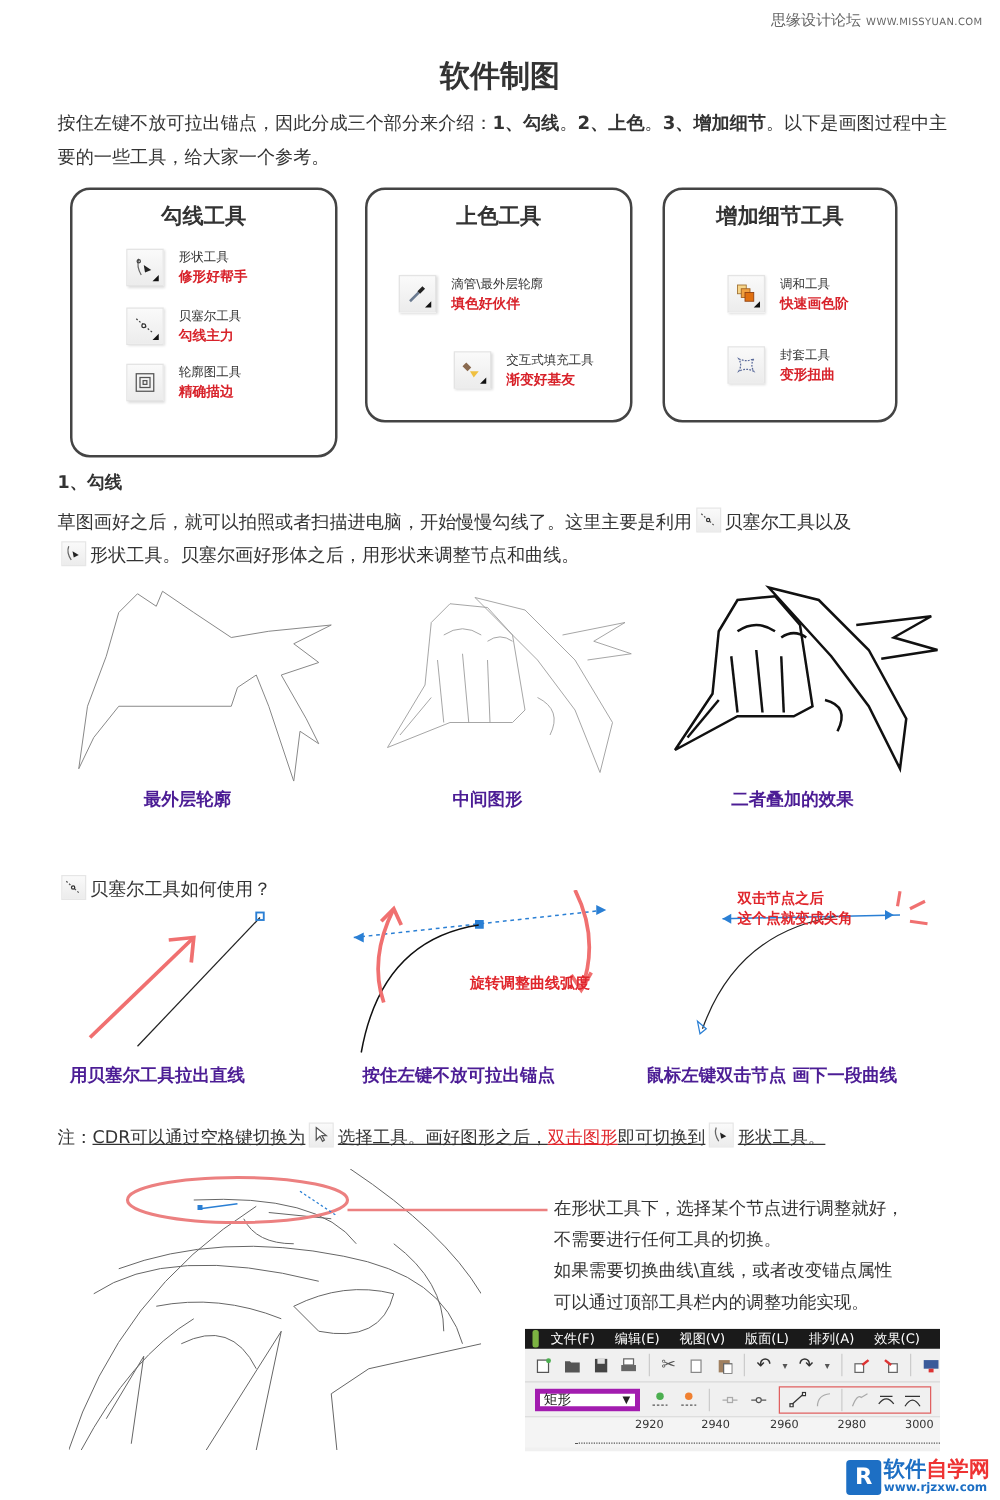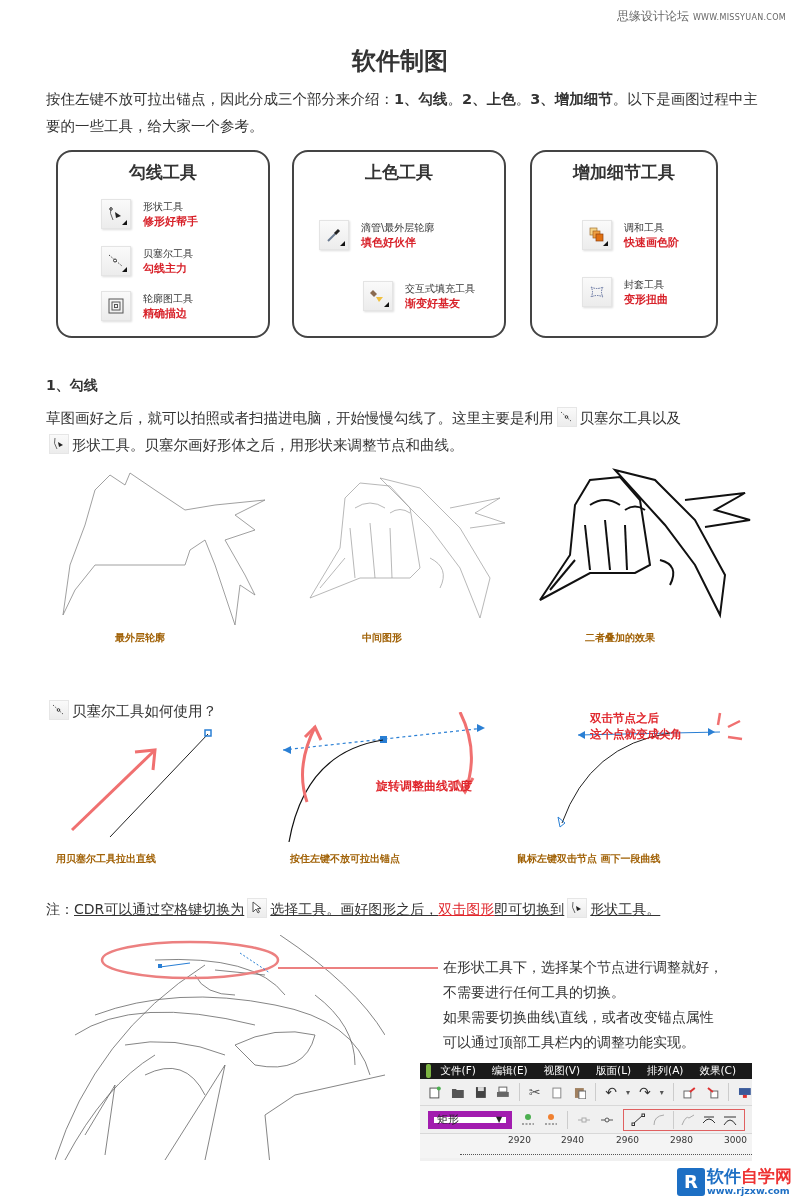--- a/index.html
+++ b/index.html
@@ -19,37 +19,37 @@
   .tool-icon::after { content: ""; position: absolute; right: 3px; bottom: 3px; border-left: 5px solid transparent; border-bottom: 5px solid #111; }
   .tool-icon.noarrow::after { display: none; }
   .tool-text .name { font-size: 10px; color: #333; line-height: 17px; }
   .tool-text .desc { font-size: 11px; color: #d8222a; font-weight: bold; line-height: 14px; }
 
   .section-head { left: 46px; top: 377px; font-size: 14px; font-weight: bold; color: #333; }
   .para { left: 46px; top: 405px; width: 720px; font-size: 14.5px; line-height: 27px; color: #333; }
   .inline-icon { display: inline-block; width: 20px; height: 20px; vertical-align: -4px; background: linear-gradient(#fafafa, #ececec); border: 1px solid #e6e6e6; margin: 0 3px; position: relative; }
   .inline-icon svg { position: absolute; left: 2px; top: 2px; }
 
-  .caption { font-size: 10px; font-weight: bold; color: #a16207; white-space: nowrap; }
+  .caption { font-size: 14px; font-weight: bold; color: #4c1d95; white-space: nowrap; }
   .red-note { color: #e0262c; font-size: 11.5px; font-weight: bold; line-height: 16px; white-space: nowrap; }
 
   .note { left: 46px; top: 898px; font-size: 14px; color: #333; white-space: nowrap; }
   .note .u { text-decoration: underline; }
   .note .red { color: #e0262c; text-decoration: underline; }
 
   .side-text { left: 443px; top: 955px; width: 340px; font-size: 14px; line-height: 25px; color: #333; }
 
   .cdr { left: 420px; top: 1063px; width: 332px; height: 98px; background: #f0f0f0; overflow: hidden; }
   .cdr-menubar { height: 16px; background: #1a1a1a; display: flex; align-items: center; font-size: 10.5px; color: #fff; }
   .cdr-menubar .logo { width: 14px; height: 14px; background: #7cb342; margin: 0 10px 0 6px; border-radius: 2px; }
   .cdr-menubar span.m { margin-right: 16px; white-space: nowrap; }
   .cdr-tb { height: 27px; border-bottom: 1px solid #d8d8d8; display: flex; align-items: center; padding-left: 8px; gap: 9px; font-size: 12px; color: #555; }
   .cdr-tb .ic { width: 14px; height: 13px; display: inline-block; }
   .cdr-tb .sep { width: 1px; height: 18px; background: #ccc; }
-  .cdr-select { width: 84px; height: 18px; border: 6px solid #a21caf; background: #fff; font-size: 11px; padding-left: 3px; display: flex; align-items: center; justify-content: space-between; color: #222; }
+  .cdr-select { width: 84px; height: 18px; border: 4px solid #a21caf; background: #fff; font-size: 11px; padding-left: 3px; display: flex; align-items: center; justify-content: space-between; color: #222; }
   .cdr-select .arr { width: 14px; text-align: center; font-size: 8px; }
   .cdr-redbox { border: 1.5px solid #e06060; height: 22px; width: 122px; display: flex; align-items: center; justify-content: space-around; padding: 0 4px; }
   .ruler { height: 24px; position: relative; font-size: 9px; color: #333; background: #f4f4f4; }
   .logo-bottom { right: 8px; bottom: 4px; display: flex; align-items: center; }
   .logo-bottom .mark { width: 28px; height: 28px; background: #1d6fc4; color: #fff; font-weight: bold; font-size: 18px; display: flex; align-items: center; justify-content: center; margin-right: 2px; border-radius: 3px; }
   .logo-bottom .txt1 { font-size: 17px; font-weight: bold; color: #1d6fc4; line-height: 18px; }
   .logo-bottom .txt1 span { color: #e33; }
   .logo-bottom .txt2 { font-size: 9.5px; font-weight: bold; color: #1d6fc4; line-height: 11px; }
 </style>
 </head>
@@ -58,21 +58,21 @@
 <div class="abs watermark-top">
   <span>思缘设计论坛</span><span class="url">WWW.MISSYUAN.COM</span>
 </div>
 
 <div class="abs title">软件制图</div>
 
 <div class="abs intro">
   <span>按住左键不放可拉出锚点，因此分成三个部分来介绍：</span><b>1、勾线</b><span>。</span><b>2、上色</b><span>。</span><b>3、增加细节</b><span>。以下是画图过程中主要的一些工具，给大家一个参考。</span>
 </div>
 
-<div class="abs toolbox" style="left:56px;top:150px;width:214px;height:188px;">
+<div class="abs toolbox" style="left:56px;top:150px;width:214px;height:216px;">
   <h3>勾线工具</h3>
   <div class="tool-row" style="left:43px;top:46px;">
     <div class="tool-icon">
       <svg width="18" height="18" viewBox="0 0 18 18">
           <path d="M4 2 Q2 8 6 15" stroke="#666" fill="none" stroke-width="1"></path>
           <circle cx="4" cy="4" r="1.3" fill="none" stroke="#444"></circle>
           <path d="M8 7 L14 11 L9 13 Z" fill="#222"></path>
         </svg>
     </div>
     <div class="tool-text">

